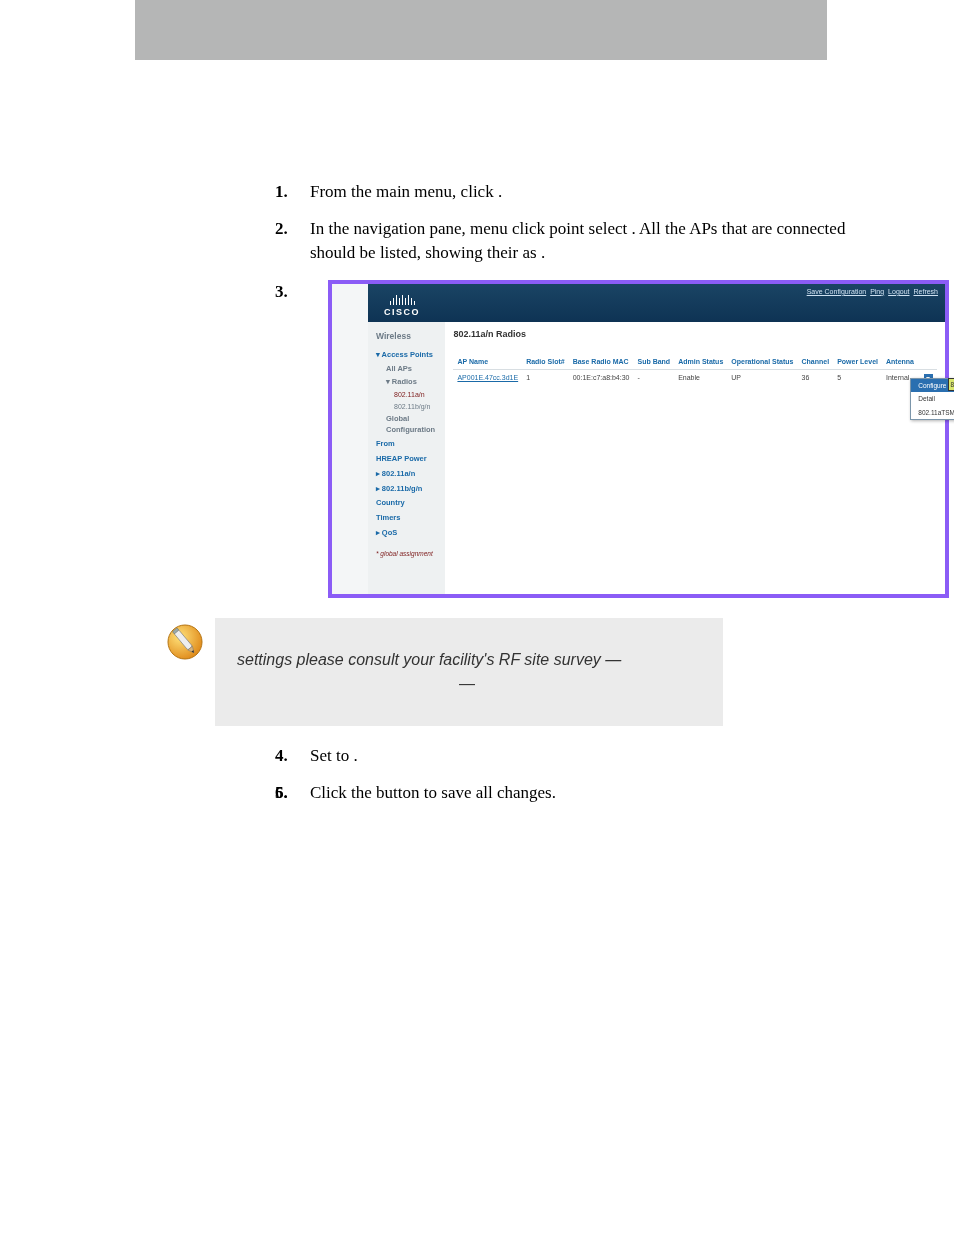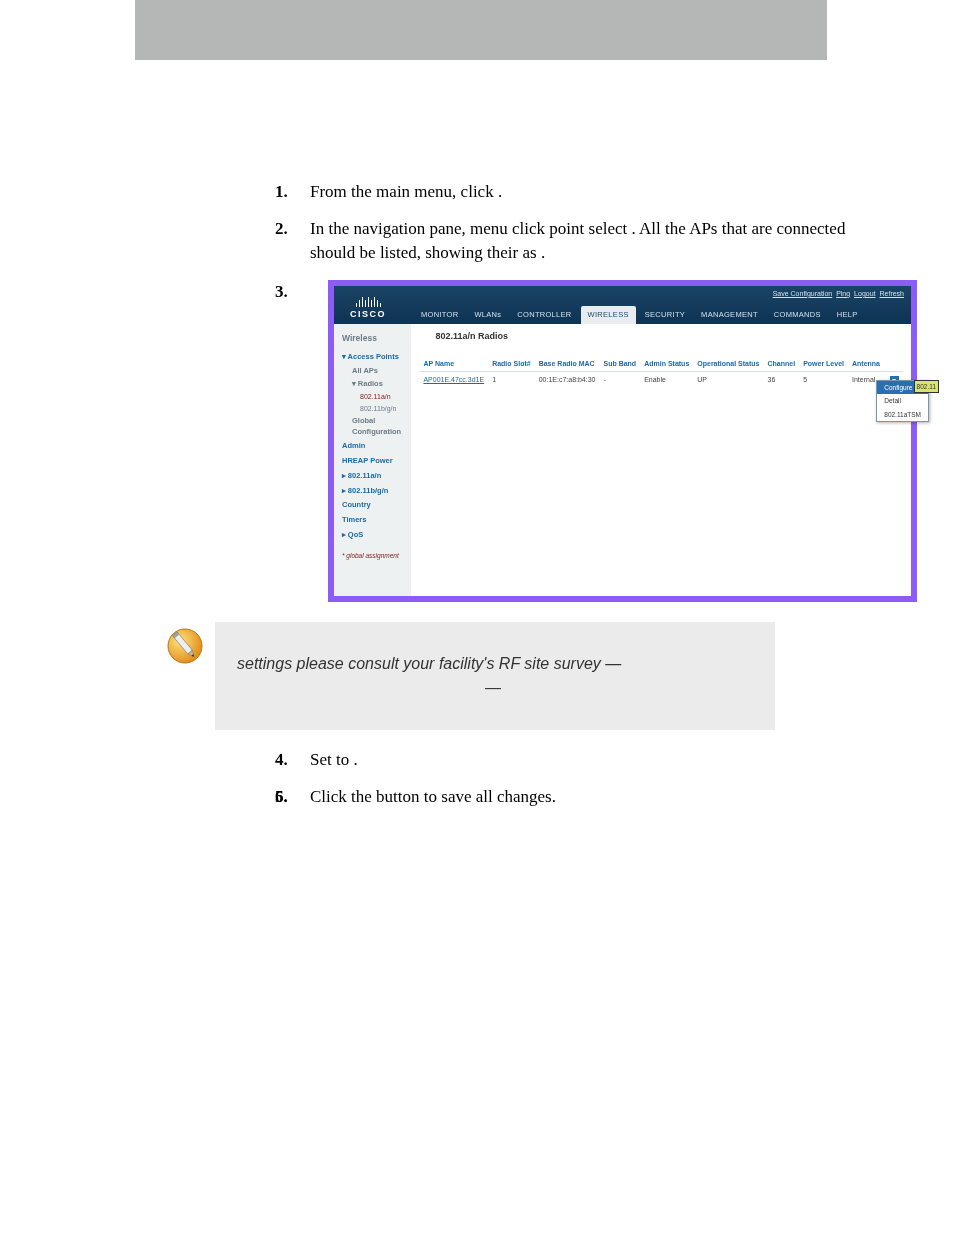--- a/index.html
+++ b/index.html
@@ -44,27 +44,28 @@
     top: 0;
     font-weight: bold;
   }
   .screenshot-wrap {
     margin: 14px 0 10px 18px;
   }
   
   .wlc {
     width: 577px;
     height: 310px;
-    border: 6px solid #8b5cf6;
+    border: 4px solid #8b5cf6;
     font-family: Arial, Helvetica, sans-serif;
     font-size: 8px;
     color: #333;
     background: #f4f6f7;
     position: relative;
     overflow: visible;
+    padding-left: 36px;
   }
   .wlc-header {
     height: 38px;
     background: linear-gradient(#1a4464, #0e3354);
     display: flex;
     align-items: flex-end;
     position: relative;
   }
   .cisco-bars {
     display: flex;
@@ -154,21 +155,20 @@
     flex: 1;
     padding: 6px 8px;
     background: #fff;
     position: relative;
   }
   .wlc-main .page-title {
     color: #333;
     font-size: 9px;
     font-weight: bold;
     margin-bottom: 14px;
-    margin-left: 16px;
   }
   .ap-table {
     width: 100%;
     border-collapse: collapse;
     font-size: 7px;
   }
   .ap-table th {
     text-align: left;
     color: #1a6aa8;
     font-weight: bold;
@@ -238,21 +238,21 @@
   .note-icon {
     width: 60px;
     flex-shrink: 0;
     display: flex;
     justify-content: center;
     padding-top: 4px;
   }
   .note-box {
     background: #ebebeb;
     padding: 30px 26px 30px 22px;
-    width: 560px;
+    width: 508px;
     box-sizing: border-box;
     font-family: Arial, Helvetica, sans-serif;
     font-size: 16px;
     color: #333;
     line-height: 1.5;
   }
   .note-box .heavy {
     font-style: italic;
   }
   .note-icon svg { display: block; }
@@ -290,47 +290,37 @@
                     <span style="height:10px"></span>
                   <span style="height:7px"></span>
                     <span style="height:10px"></span>
                     <span style="height:7px"></span>
                   <span style="height:10px"></span>
                     <span style="height:7px"></span>
                     <span style="height:4px"></span>
                 </div>
                 <div style="color:#fff;font-weight:bold;letter-spacing:1.5px;font-size:9px;">CISCO</div>
               </div>
-              <div class="wlc-topnav">
-                <div>MONITOR</div>
-                <div>WLANs</div>
-                <div>CONTROLLER</div>
-                <div class="active">WIRELESS</div>
-                <div>SECURITY</div>
-                <div>MANAGEMENT</div>
-                <div>COMMANDS</div>
-                <div>HELP</div>
-              </div>
               <div class="wlc-toplinks">
                 <span>Save Configuration</span>
                 <span>Ping</span>
                 <span>Logout</span>
                 <span>Refresh</span>
               </div>
             </div>
             <div class="wlc-body">
               <div class="wlc-side">
                 <div class="title">Wireless</div>
                 <div class="item">▾ <span>Access Points</span></div>
                 <div class="sub">All APs</div>
                 <div class="sub">▾ <span>Radios</span></div>
                 <div class="subsub sel">802.11a/n</div>
                 <div class="subsub">802.11b/g/n</div>
                 <div class="sub">Global Configuration</div>
-                <div class="item">Admin</div>
+                <div class="item">From</div>
                 <div class="item">HREAP Power</div>
                 <div class="item">▸ <span>802.11a/n</span></div>
                 <div class="item">▸ <span>802.11b/g/n</span></div>
                 <div class="item">Country</div>
                 <div class="item">Timers</div>
                 <div class="item">▸ <span>QoS</span></div>
                 <div class="footnote">* global assignment</div>
               </div>
               <div class="wlc-main">
                 <div class="page-title">802.11a/n Radios</div>

